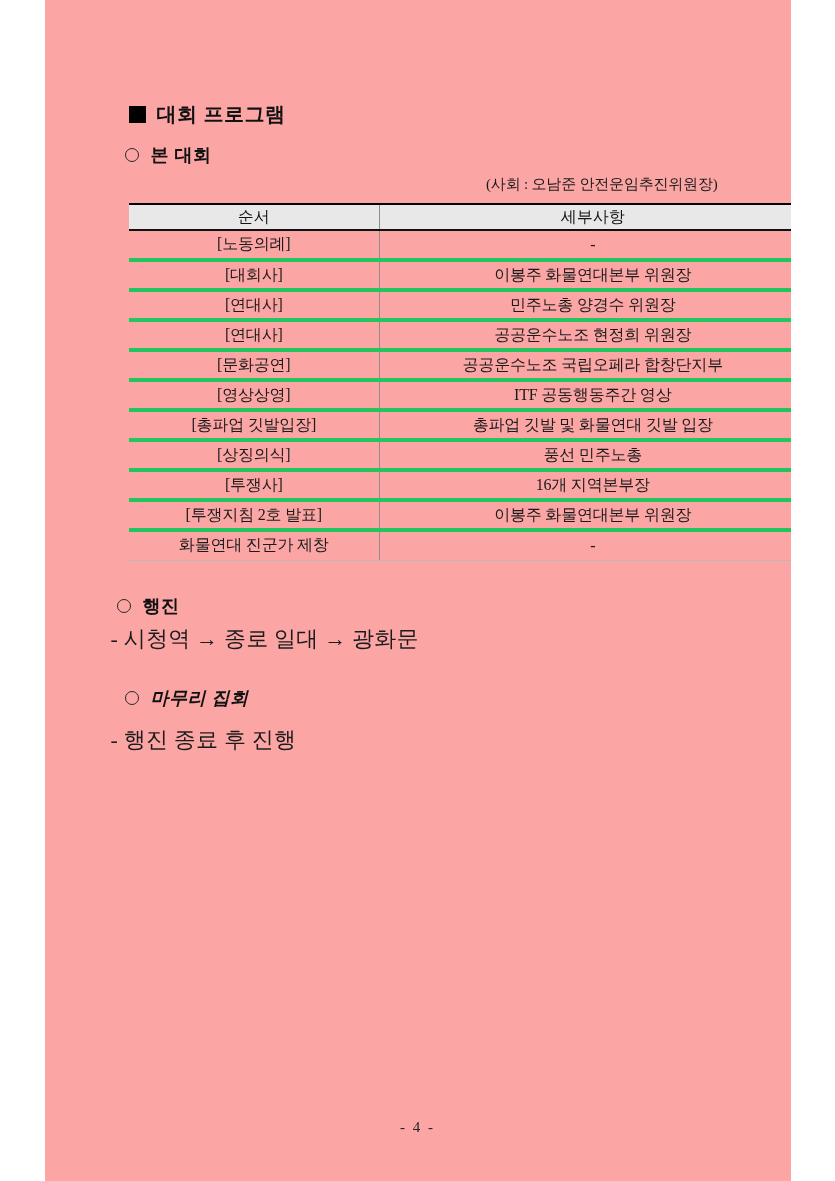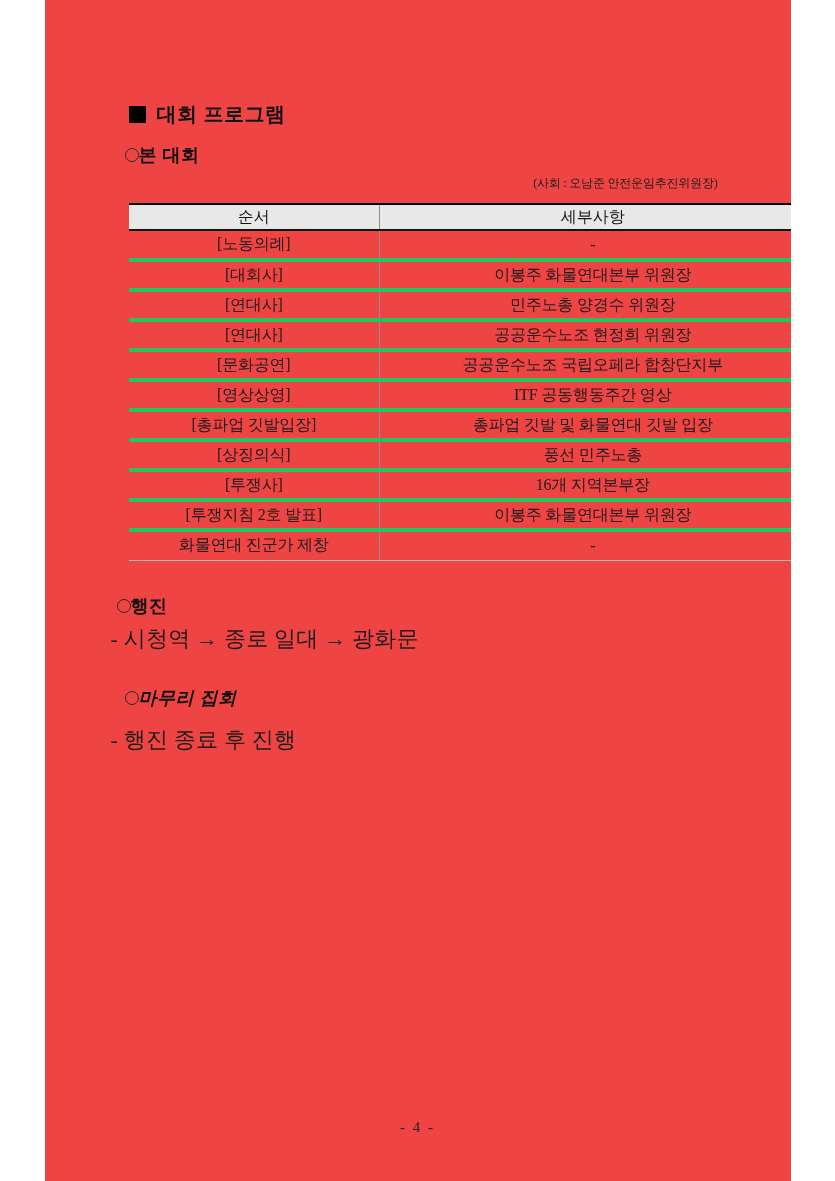--- a/index.html
+++ b/index.html
@@ -1,54 +1,54 @@
 <!DOCTYPE html>
 <html lang="ko"><head>
 <meta charset="utf-8">
 <style>
   * { margin:0; padding:0; box-sizing:border-box; }
   html,body { background:#ffffff; }
   .page {
     position:relative;
     width:746px; height:1181px;
     margin:0 auto;
-    background:#ef4444;
+    background:#fca5a5;
     color:#1b1b1b;
     font-family:"Liberation Serif","DejaVu Serif",serif;
     overflow:hidden;
   }
   .doc-title {
     position:absolute; left:84px; top:101px;
     font-family:"Liberation Sans","DejaVu Sans",sans-serif;
     font-weight:700; font-size:20px; letter-spacing:0.5px;
     display:flex; align-items:center; gap:11px;
     color:#111;
   }
   .square-bullet {
     display:inline-block; width:17px; height:17px; background:#000;
     flex:0 0 auto;
   }
   .sub-heading {
     position:absolute;
     font-family:"Liberation Sans","DejaVu Sans",sans-serif;
     font-weight:700; font-size:18px; letter-spacing:0.5px;
-    display:flex; align-items:center; 
+    display:flex; align-items:center; gap:12px;
     color:#111;
   }
   .circle-bullet {
     display:inline-block; width:14px; height:14px;
     border:1.6px solid #2a2a2a; border-radius:50%;
     background:transparent; flex:0 0 auto;
   }
   .heading-main   { left:80px; top:143px; }
   .heading-march  { left:72px; top:594px; }
   .heading-close  { left:80px; top:686px;font-style:italic; }
   .mc-note {
     position:absolute; right:73px; top:175px;
-    font-size:12px; color:#1b1b1b; letter-spacing:-0.2px;
+    font-size:15px; color:#1b1b1b; letter-spacing:-0.2px;
   }
   .program-table {
     position:absolute; left:84px; top:203px; width:677px;
     border-collapse:collapse; table-layout:fixed;
     font-size:16px;
     font-family:Liberation Serif, serif;
   }
   .program-table col.c-order  { width:251px; }
   .program-table th {
     background:#e8e8e8;

